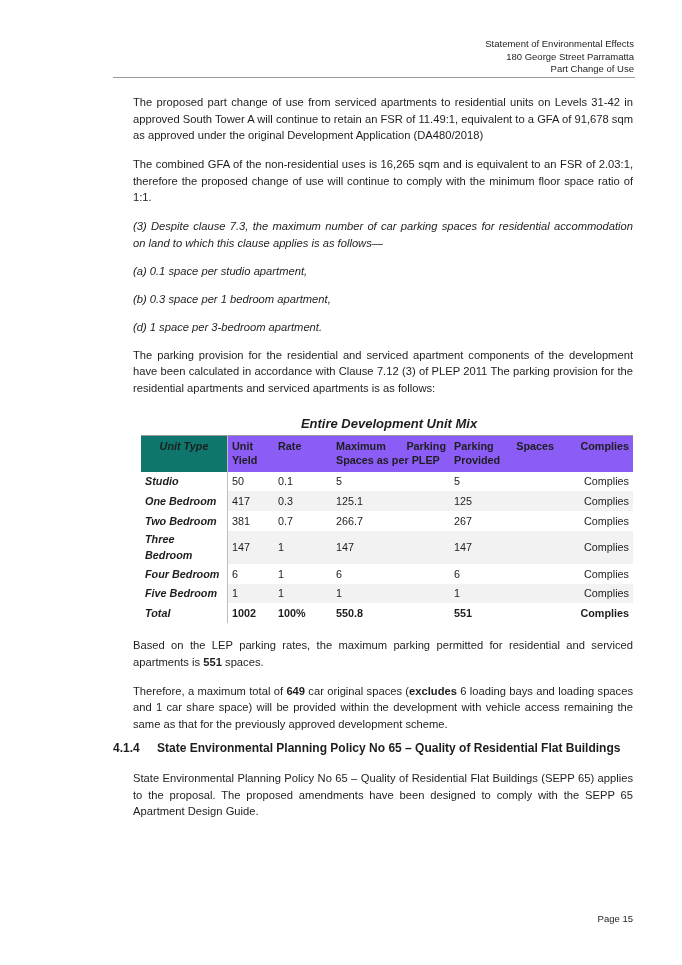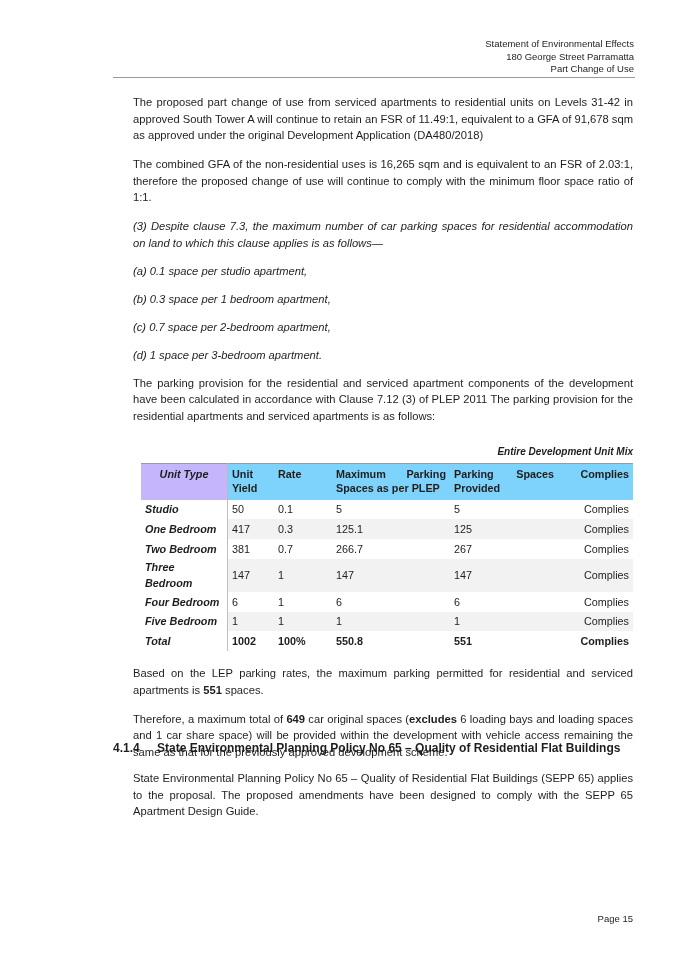--- a/index.html
+++ b/index.html
@@ -4,25 +4,25 @@
 <style>
   html, body { margin: 0; padding: 0; background: #ffffff; }
   body { width: 682px; height: 965px; position: relative; overflow: hidden; font-family: "Liberation Sans", sans-serif; color: #1e1e1e; }
   .header { position: absolute; top: 38px; right: 48px; text-align: right; font-size: 9.5px; line-height: 12.5px; }
   .header .title { font-weight: normal; }
   .header-rule { position: absolute; top: 77px; left: 113px; width: 522px; height: 1px; background: #9a9a9a; }
   .body { position: absolute; left: 133px; top: 94px; width: 500px; font-size: 11.2px; line-height: 16.5px; text-align: justify; }
   p { margin: 0 0 12.5px 0; }
   .it { font-style: italic; }
   .clause-list p { margin-bottom: 11.5px; }
-  .table-caption { font-weight: bold; font-style: italic; font-size: 10px; margin: 20px 0 2px 12px; text-align: right; }
+  .table-caption { font-weight: bold; font-style: italic; font-size: 13px; margin: 20px 0 2px 12px; text-align: center; }
   table { margin-left: 8px; border-collapse: collapse; width: 492px; font-size: 10.8px; }
   thead tr { border-top: 1px solid #9a9a9a; }
-  th { font-weight: bold; vertical-align: top; padding: 3px 4px 5px 4px; line-height: 14px; background: #7dd3fc; }
-  th.first { font-style: italic; text-align: center; background: #c4b5fd; border-right: 1px solid #bdbdbd; width: 78px; }
+  th { font-weight: bold; vertical-align: top; padding: 3px 4px 5px 4px; line-height: 14px; background: #8b5cf6; }
+  th.first { font-style: italic; text-align: center; background: #0f766e; border-right: 1px solid #bdbdbd; width: 78px; }
   td { text-align: left; padding: 0 4px; height: 19.8px; }
   td.first { font-weight: bold; font-style: italic; text-align: left; border-right: 1px solid #bdbdbd; }
   tbody tr:nth-child(even) td { background: #f2f2f2; }
   tbody tr:nth-child(even) td.first { background: #ffffff; }
   tr.total td { font-weight: bold; margin-top: 19px; }
   td.comp, th.comp { text-align: right; }
   .section-heading { position: absolute; left: 113px; top: 741px; font-weight: bold; font-size: 12px; }
   .section-heading .num { display: inline-block; width: 44px; }
   .body2 { position: absolute; left: 133px; top: 770px; width: 500px; font-size: 11.2px; line-height: 16.5px; text-align: justify; }
   .footer { position: absolute; top: 913px; right: 49px; font-size: 9.5px; }
@@ -37,21 +37,20 @@
 </div>
 <div class="header-rule"></div>
 
 <div class="body">
   <p>The proposed part change of use from serviced apartments to residential units on Levels 31-42 in approved South Tower A will continue to retain an FSR of 11.49:1, equivalent to a GFA of 91,678 sqm as approved under the original Development Application (DA480/2018)</p>
   <p>The combined GFA of the non-residential uses is 16,265 sqm and is equivalent to an FSR of 2.03:1, therefore the proposed change of use will continue to comply with the minimum floor space ratio of 1:1.</p>
   <div class="clause-list">
     <p class="it">(3)  Despite clause 7.3, the maximum number of car parking spaces for residential accommodation on land to which this clause applies is as follows—</p>
     <p class="it">(a)  0.1 space per studio apartment,</p>
     <p class="it">(b)  0.3 space per 1 bedroom apartment,</p>
-    <p class="it">(c)  0.7 space per 2-bedroom apartment,</p>
     <p class="it">(d)  1 space per 3-bedroom apartment.</p>
   </div>
   <p style="margin-bottom:0">The parking provision for the residential and serviced apartment components of the development have been calculated in accordance with Clause 7.12 (3) of PLEP 2011 The parking provision for the residential apartments and serviced apartments is as follows:</p>
 
   <div class="table-caption">Entire Development Unit Mix</div>
   <table>
     <thead>
       <tr>
         <th class="first">Unit Type</th>
         <th style="width:38px;text-align:left">Unit Yield</th>

